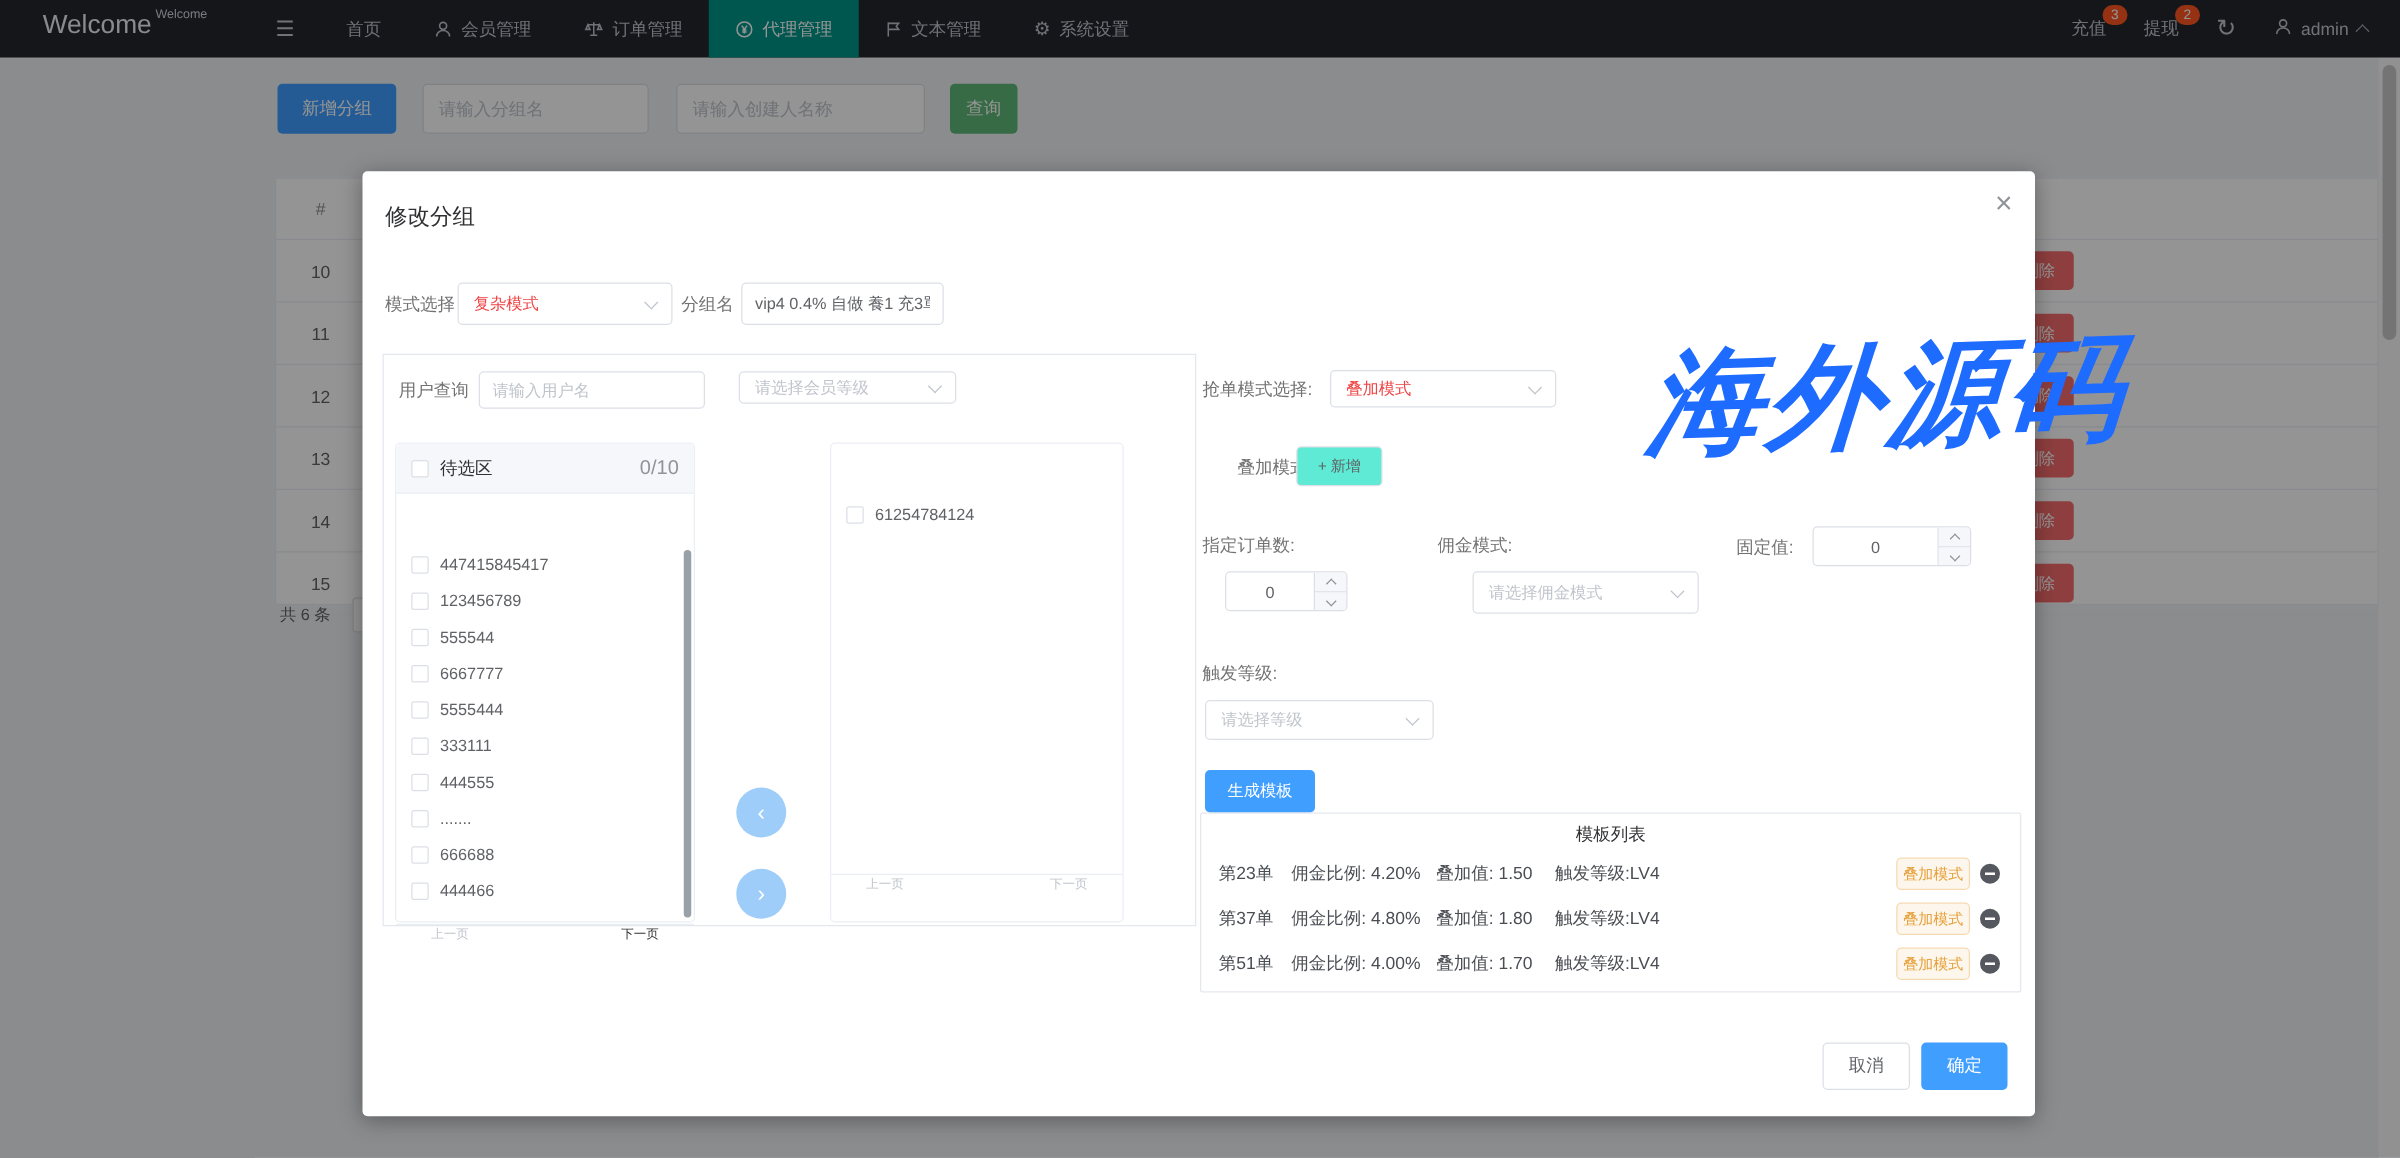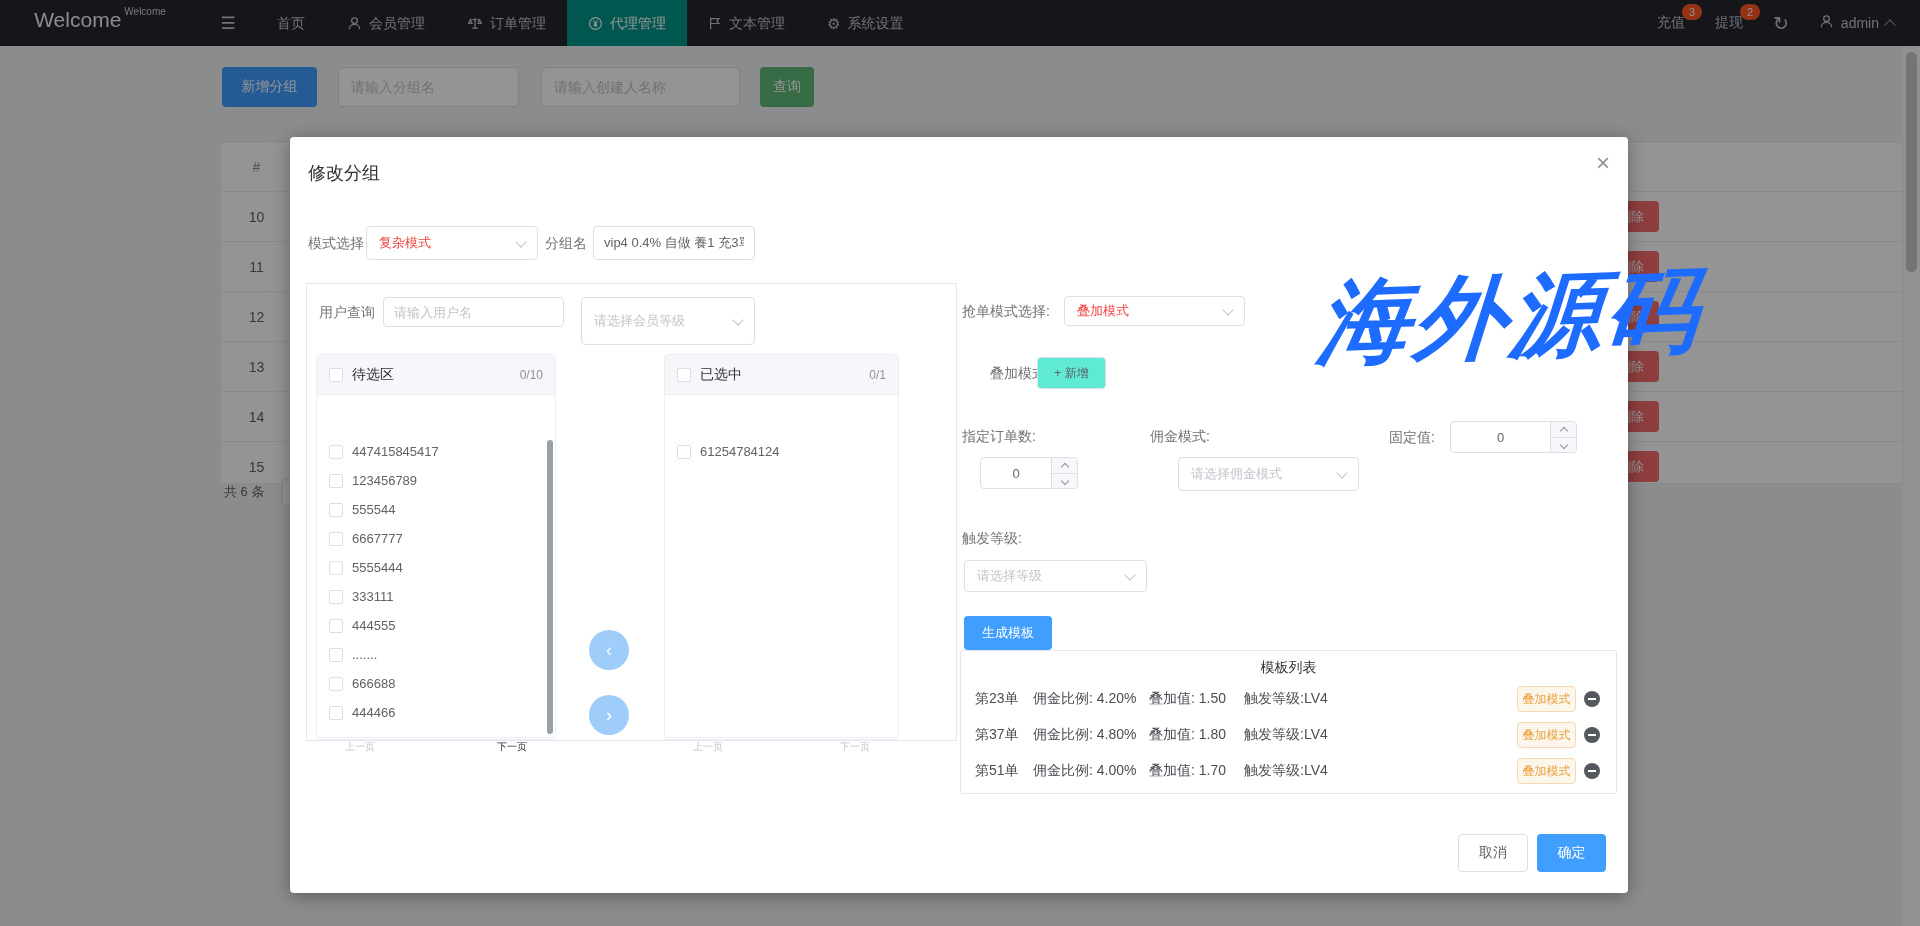--- a/index.html
+++ b/index.html
@@ -82,21 +82,21 @@
            font-family:"Liberation Sans",sans-serif;}
   .m-input::placeholder{color:#c0c4cc;}
 
   .left-box{position:absolute;left:16px;top:146px;width:651px;height:458px;
             border:1px solid #e4e7ed;box-sizing:border-box;}
   .t-panel{position:absolute;top:70px;width:240px;height:384px;border:1px solid #ebeef5;
            border-radius:4px;box-sizing:border-box;background:#fff;}
   .t-head{height:40px;background:#f5f7fa;border-bottom:1px solid #ebeef5;display:flex;
           align-items:center;gap:9px;padding:0 12px;box-sizing:border-box;}
   .t-head .t-title{flex:1;font-size:14px;color:#303133;}
-  .t-head .t-count{font-size:12px;color:#909399;}
+  .t-head .t-count{font-size:16px;color:#909399;}
   .t-body{position:relative;height:302px;overflow:hidden;margin-top:42px;}
   .t-item{height:29px;display:flex;align-items:center;gap:9px;padding-left:12px;
           font-size:13px;color:#606266;cursor:pointer;}
   .t-foot{height:40px;border-top:1px solid #ebeef5;display:flex;align-items:flex-start;
           justify-content:space-between;padding:0 28px;box-sizing:border-box;font-size:10px;}
   .pager{cursor:pointer;}
   .pager.dis{color:#c0c4cc;}
   .pager.en{color:#303133;}
   .cbx{width:14px;height:14px;border:1px solid #dcdfe6;border-radius:2px;background:#fff;
        box-sizing:border-box;flex:0 0 14px;cursor:pointer;}
@@ -270,21 +270,21 @@
     <div class="sel" style="left:76px;top:89px;width:172px;height:34px;">
       <span>复杂模式</span>
       <span class="chev"></span>
     </div>
     <div class="m-label" style="left:255px;top:88px;line-height:36px;">分组名</div>
     <input class="m-input" style="left: 303px; top: 89px; width: 162px; height: 34px;" value="vip4 0.4% 自做 養1 充3單">
 
     <div class="left-box">
       <div class="m-label" style="left:12px;top:13px;line-height:30px;">用户查询</div>
       <input class="m-input" style="left: 76px; top: 13px; width: 181px; height: 30px;" placeholder="请输入用户名">
-      <div class="sel ph" style="left:274px;top:13px;width:174px;height:48px;">
+      <div class="sel ph" style="left:284px;top:13px;width:174px;height:26px;">
         <span>请选择会员等级</span>
         <span class="chev"></span>
       </div>
 
       <div class="t-panel" style="left:9px;">
         <div class="t-head">
           <span class="cbx"></span>
           <span class="t-title">待选区</span>
           <span class="t-count">0/10</span>
         </div>
@@ -338,25 +338,20 @@
       </div>
 
       <div class="t-arrow" style="left:282px;top:346px;">
         <span>‹</span>
       </div>
       <div class="t-arrow" style="left:282px;top:411px;">
         <span>›</span>
       </div>
 
       <div class="t-panel" style="left:357px;width:235px;">
-        <div class="t-head">
-          <span class="cbx"></span>
-          <span class="t-title">已选中</span>
-          <span class="t-count">0/1</span>
-        </div>
         <div class="t-body">
           <div class="t-item">
               <span class="cbx"></span>
               <span>61254784124</span>
             </div>
         </div>
         <div class="t-foot">
           <span class="pager dis">上一页</span>
           <span class="pager dis">下一页</span>
         </div>

